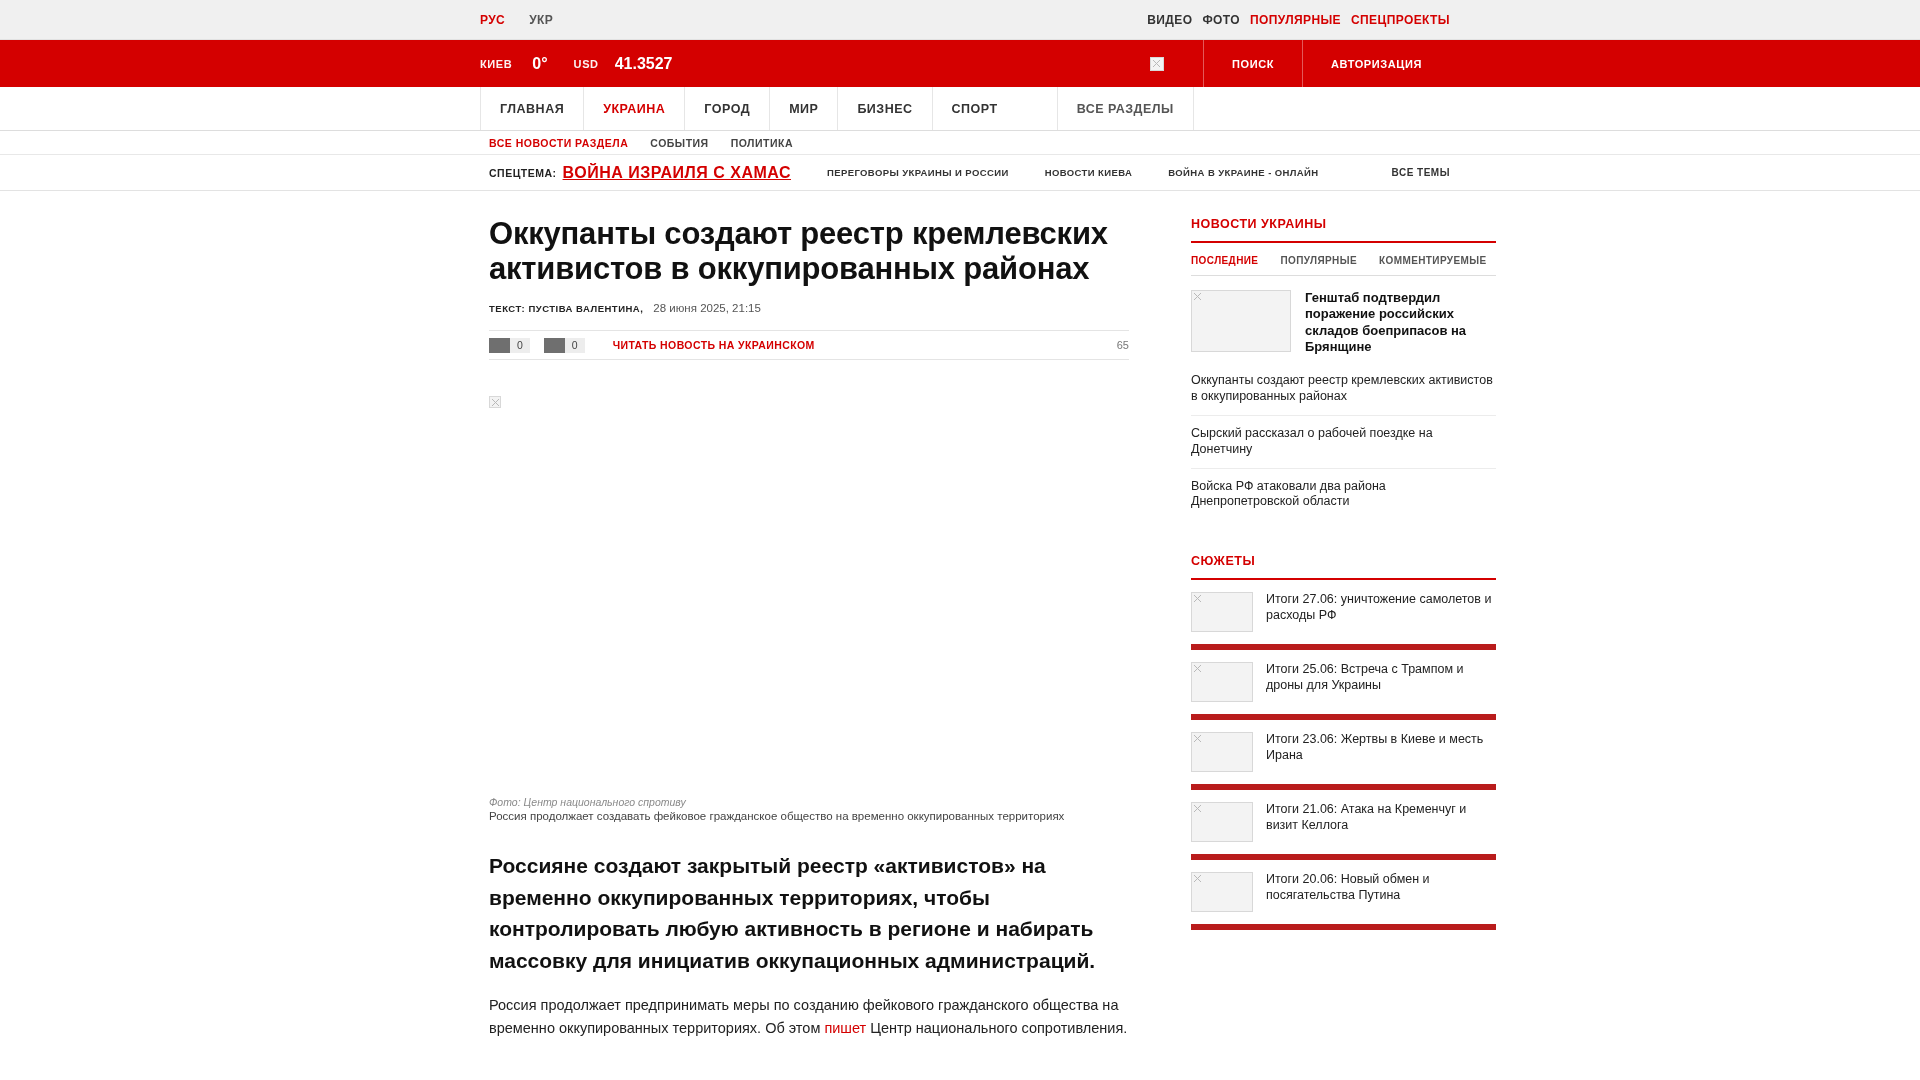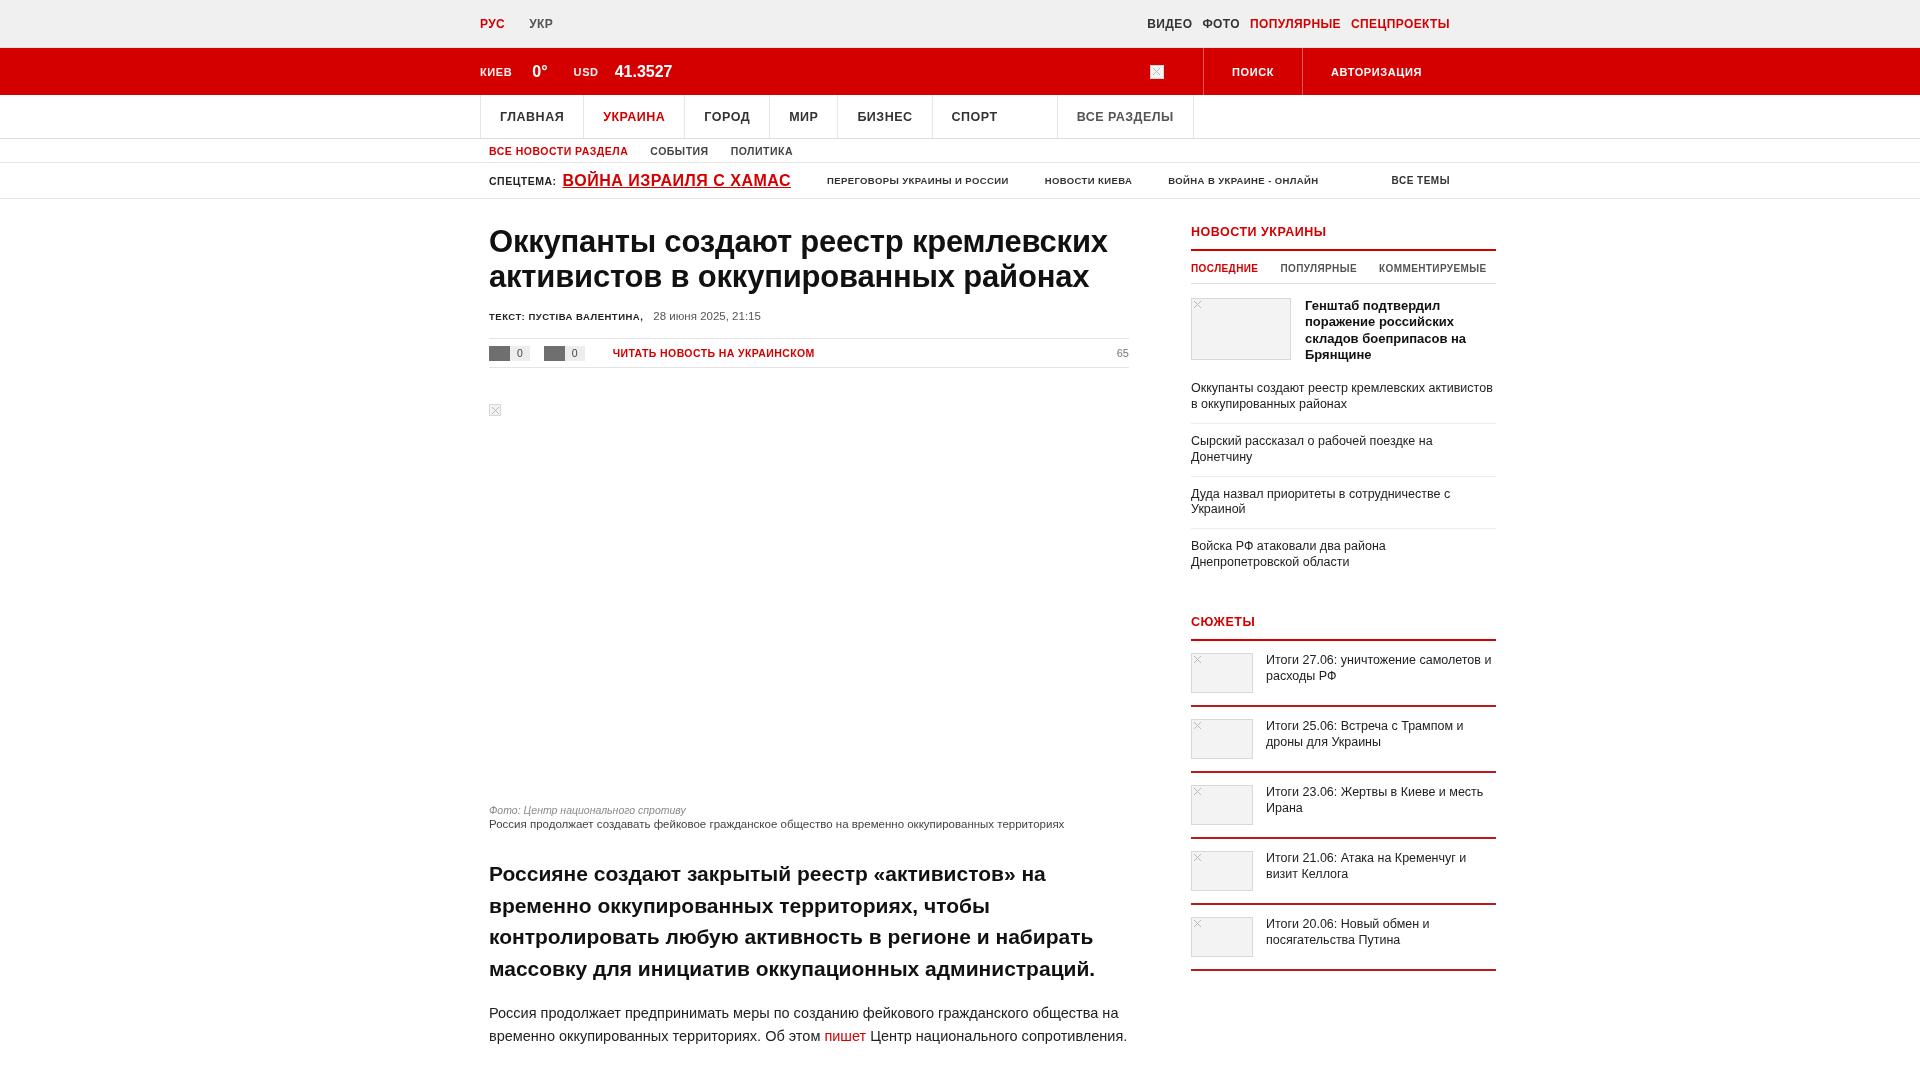--- a/index.html
+++ b/index.html
@@ -7,21 +7,21 @@
     margin: 0; padding: 0;
     width: 1920px; height: 1080px;
     background: #ffffff;
     font-family: "Liberation Sans", sans-serif;
     overflow: hidden;
   }
   .page { width: 1920px; height: 1080px; position: relative; background: #fff; }
 
   
   .topbar {
-    height: 48px;
+    height: 40px;
     background: #f0f0f0;
     border-bottom: 1px solid #e2e2e2;
     display: flex;
     align-items: center;
     position: relative;
   }
   .topbar-left {
     position: absolute;
     left: 480px;
     display: flex;
@@ -413,21 +413,21 @@
     color: #d40000;
     padding-bottom: 10px;
     border-bottom: 2px solid #d40000;
     margin-top: 34px;
   }
   .story {
     display: flex;
     gap: 13px;
     align-items: flex-start;
     padding: 12px 0;
-    border-bottom: 2px solid #b91c1c;
+    border-bottom: 6px solid #b91c1c;
   }
   .story .thumb {
     width: 62px; height: 40px;
     flex: 0 0 62px;
   }
   .story .ttl {
     font-size: 12.5px;
     line-height: 1.26;
     color: #222;
   }
@@ -550,23 +550,20 @@
       </div>
 
       <ul class="rail-list">
         <li>
             <a href="#">Оккупанты создают реестр кремлевских активистов в оккупированных районах</a>
           </li>
         <li>
             <a href="#">Сырский рассказал о рабочей поездке на Донетчину</a>
           </li>
         <li>
-            <a href="#">Дуда назвал приоритеты в сотрудничестве с Украиной</a>
-          </li>
-        <li>
             <a href="#">Войска РФ атаковали два района Днепропетровской области</a>
           </li>
       </ul>
 
       <div class="rail-title2">СЮЖЕТЫ</div>
 
       <div class="story">
         <span class="thumb broken-img"></span>
         <span class="ttl">Итоги 27.06: уничтожение самолетов и расходы РФ</span>
       </div>

